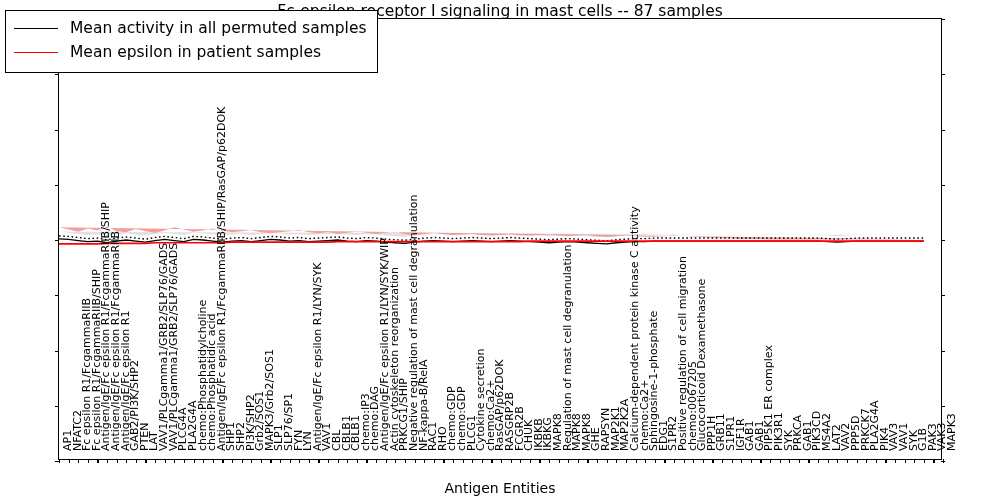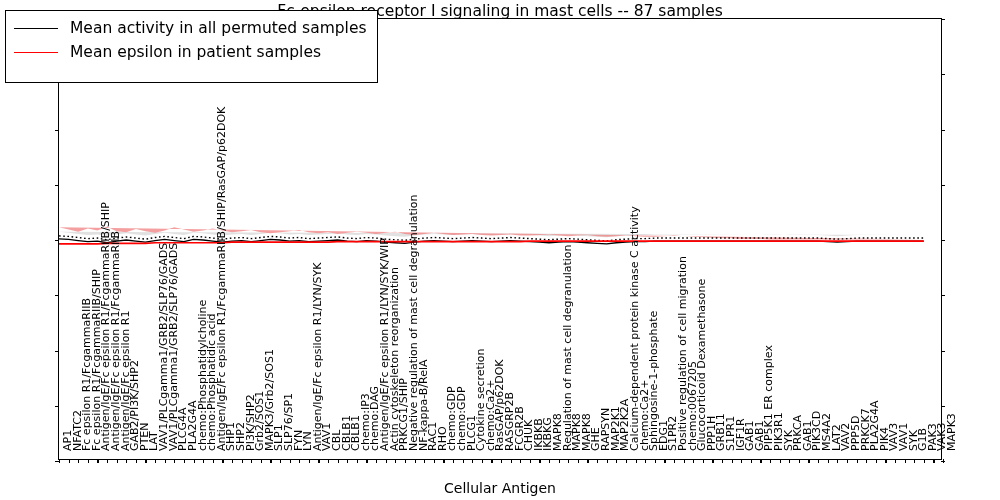--- a/index.html
+++ b/index.html
@@ -31,21 +31,21 @@
     position:absolute;bottom:38px;
     transform-origin:0 0;transform:rotate(-90deg);
     font-size:11px;line-height:11px;color:#000;white-space:nowrap;
     font-family:"DejaVu Sans",sans-serif;
   }
 
   
   #legend{
     position:absolute;left:5px;top:10px;
     border:1.1px solid #000;background:#fff;
-    padding:5px 10px 18px 8px;
+    padding:5px 10px 8px 8px;
   }
   .legrow{display:flex;align-items:center;height:24px;}
   .legline{display:inline-block;width:44px;height:0;border-top-width:1.6px;
     border-top-style:solid;margin-right:12px;}
   .legtxt{font-size:15.5px;color:#000;white-space:nowrap;}
 
   svg{display:block;}
 </style>
 </head>
 <body>
@@ -175,21 +175,21 @@
         <div class="xtickmark" style="left: 835.957px;"></div>
         <div class="xtickmark" style="left: 845.565px;"></div>
         <div class="xtickmark" style="left: 855.174px;"></div>
         <div class="xtickmark" style="left: 864.783px;"></div>
         <div class="xtickmark" style="left: 874.391px;"></div>
         <div class="xtickmark" style="left: 884px;"></div>
       </div>
 
   </div>
 
-  <div id="xlabel" style="position:absolute;left:58px;top:480px;width:884px;text-align:center;">Cellular Antigen</div>
+  <div id="xlabel" style="position:absolute;left:58px;top:480px;width:884px;text-align:center;">Antigen Entities</div>
 
   <div id="xticklabels">
       <div class="xtl" style="left: 4px;">AP1</div>
       <div class="xtl" style="left: 13.6087px;">NFATC2</div>
       <div class="xtl" style="left: 23.2174px;">Fc epsilon R1/FcgammaRIIB</div>
       <div class="xtl" style="left: 32.8261px;">Fc epsilon R1/FcgammaRIIB/SHIP</div>
       <div class="xtl" style="left: 42.4348px;">Antigen/IgE/Fc epsilon R1/FcgammaRIIB/SHIP</div>
       <div class="xtl" style="left: 52.0435px;">Antigen/IgE/Fc epsilon R1/FcgammaRIIB</div>
       <div class="xtl" style="left: 61.6522px;">Antigen/IgE/Fc epsilon R1</div>
       <div class="xtl" style="left: 71.2609px;">GAB2/PI3K/SHP2</div>

